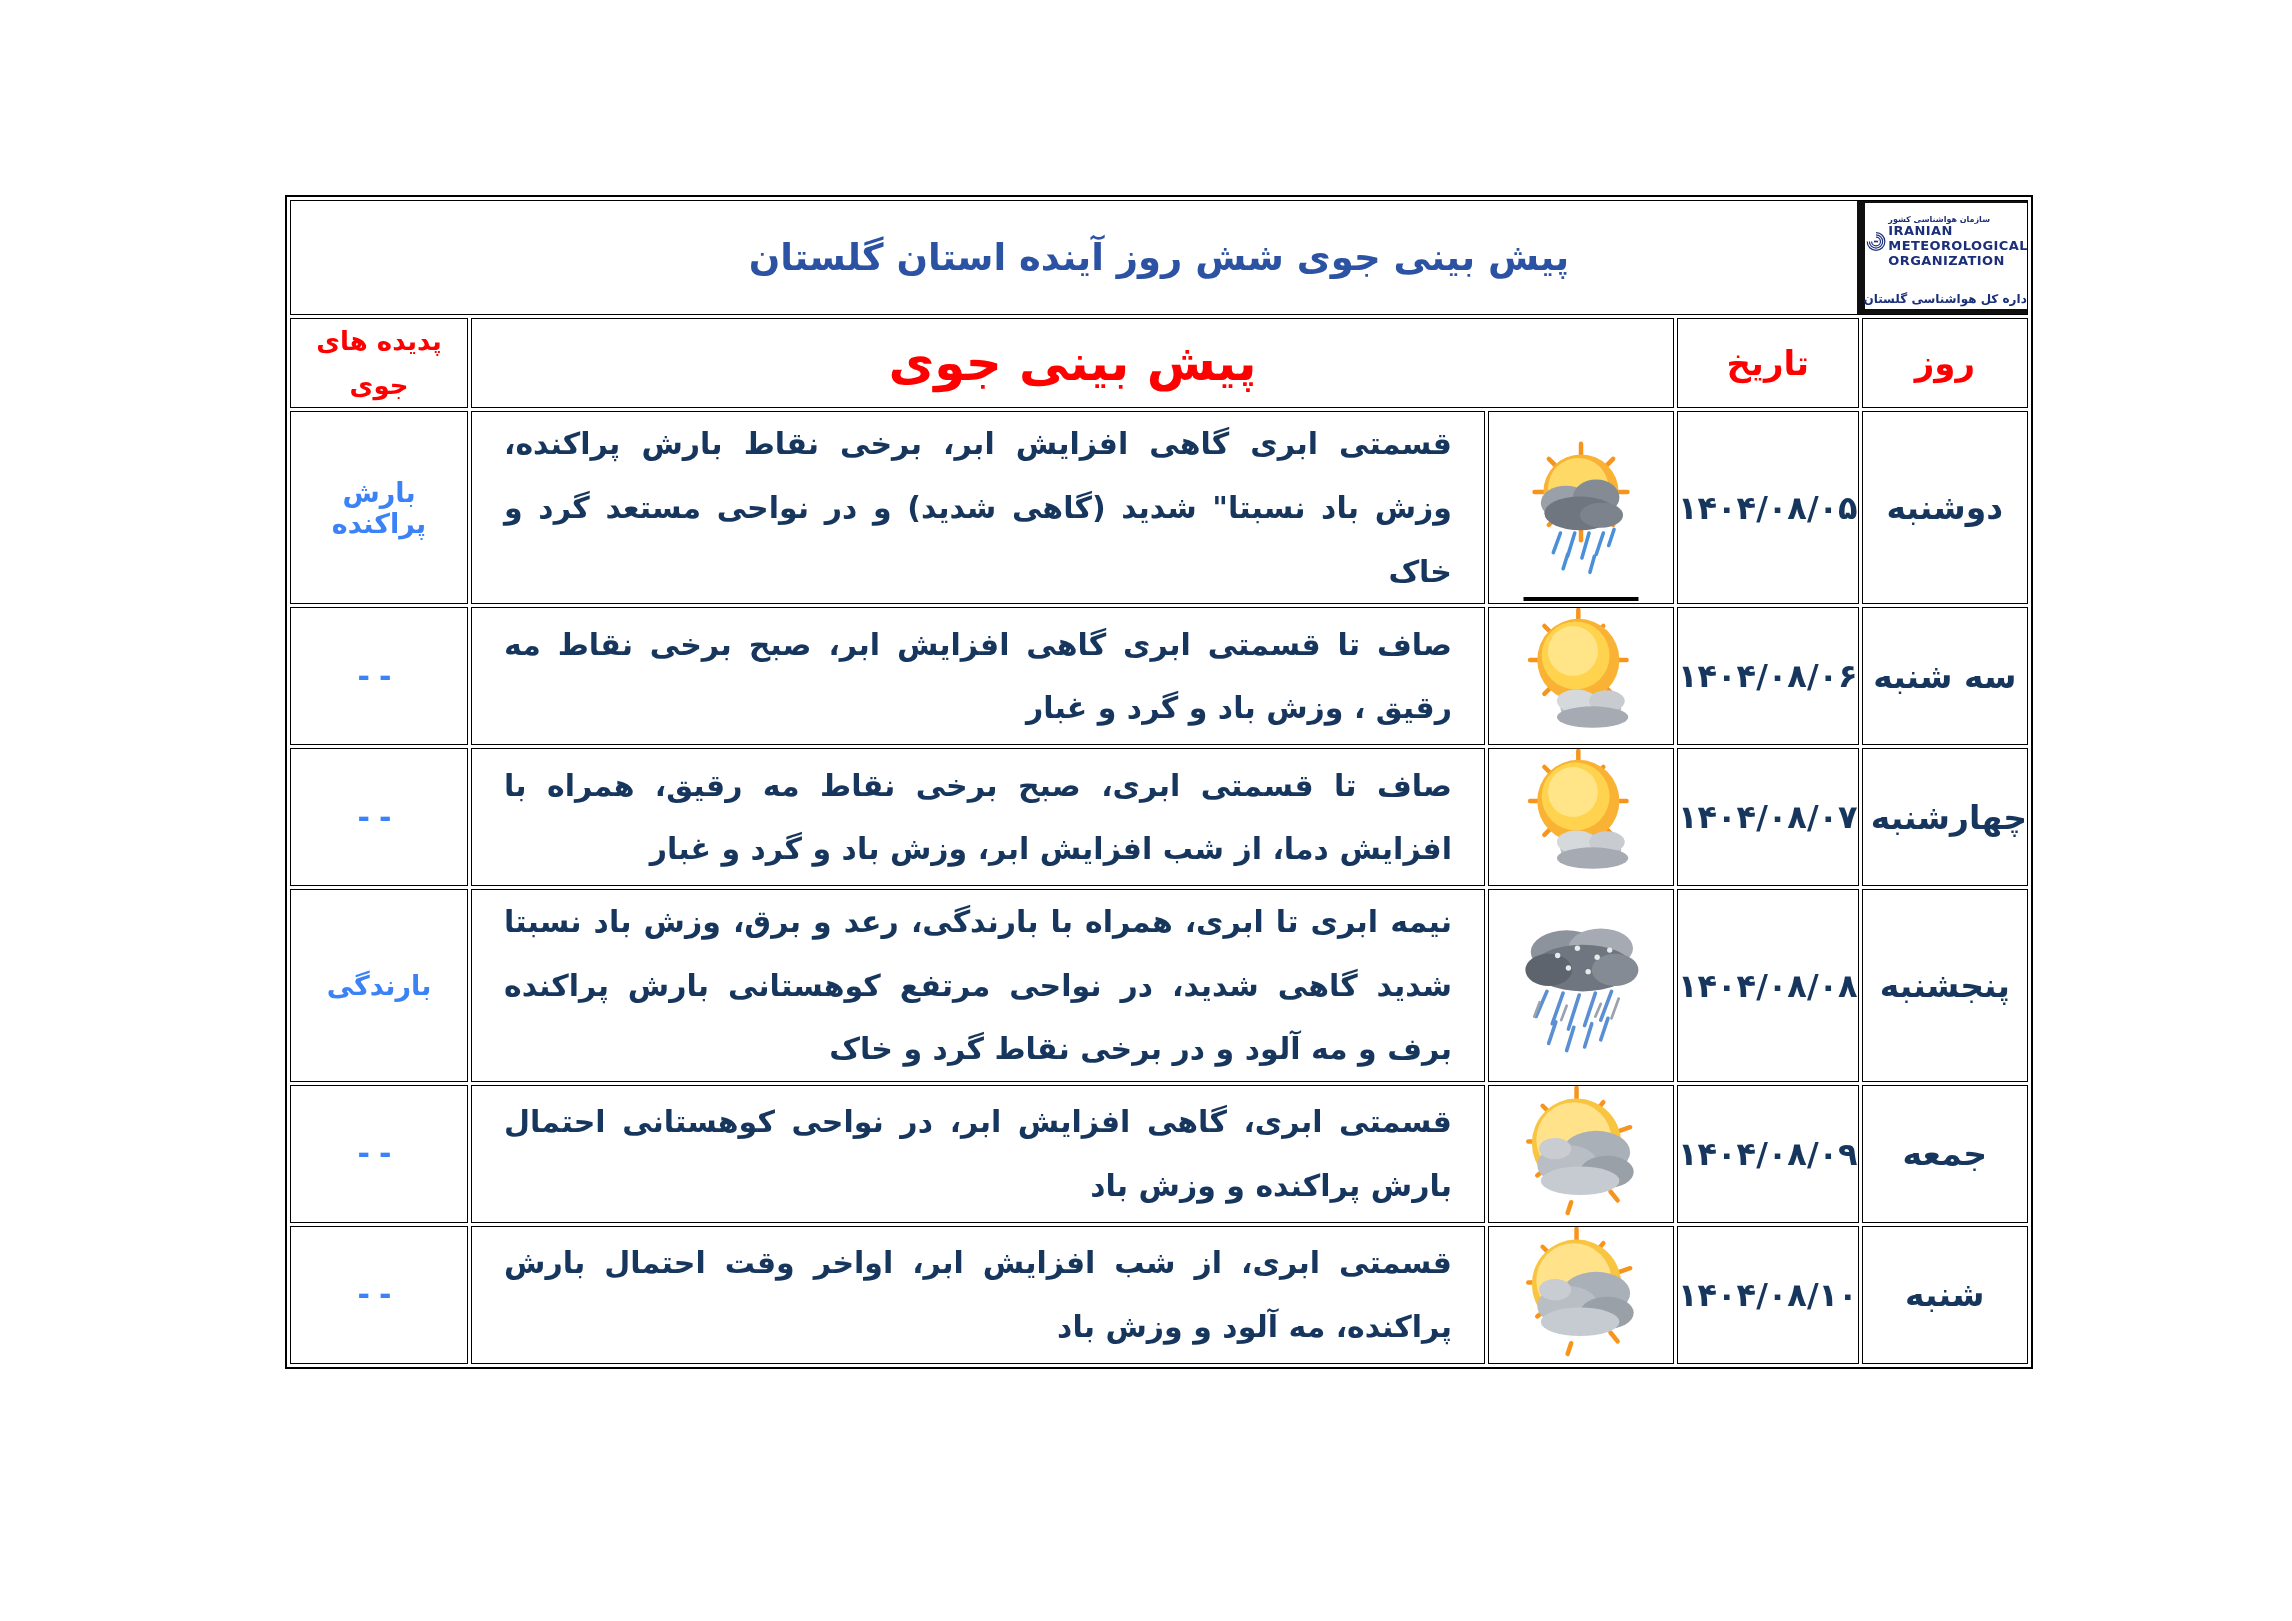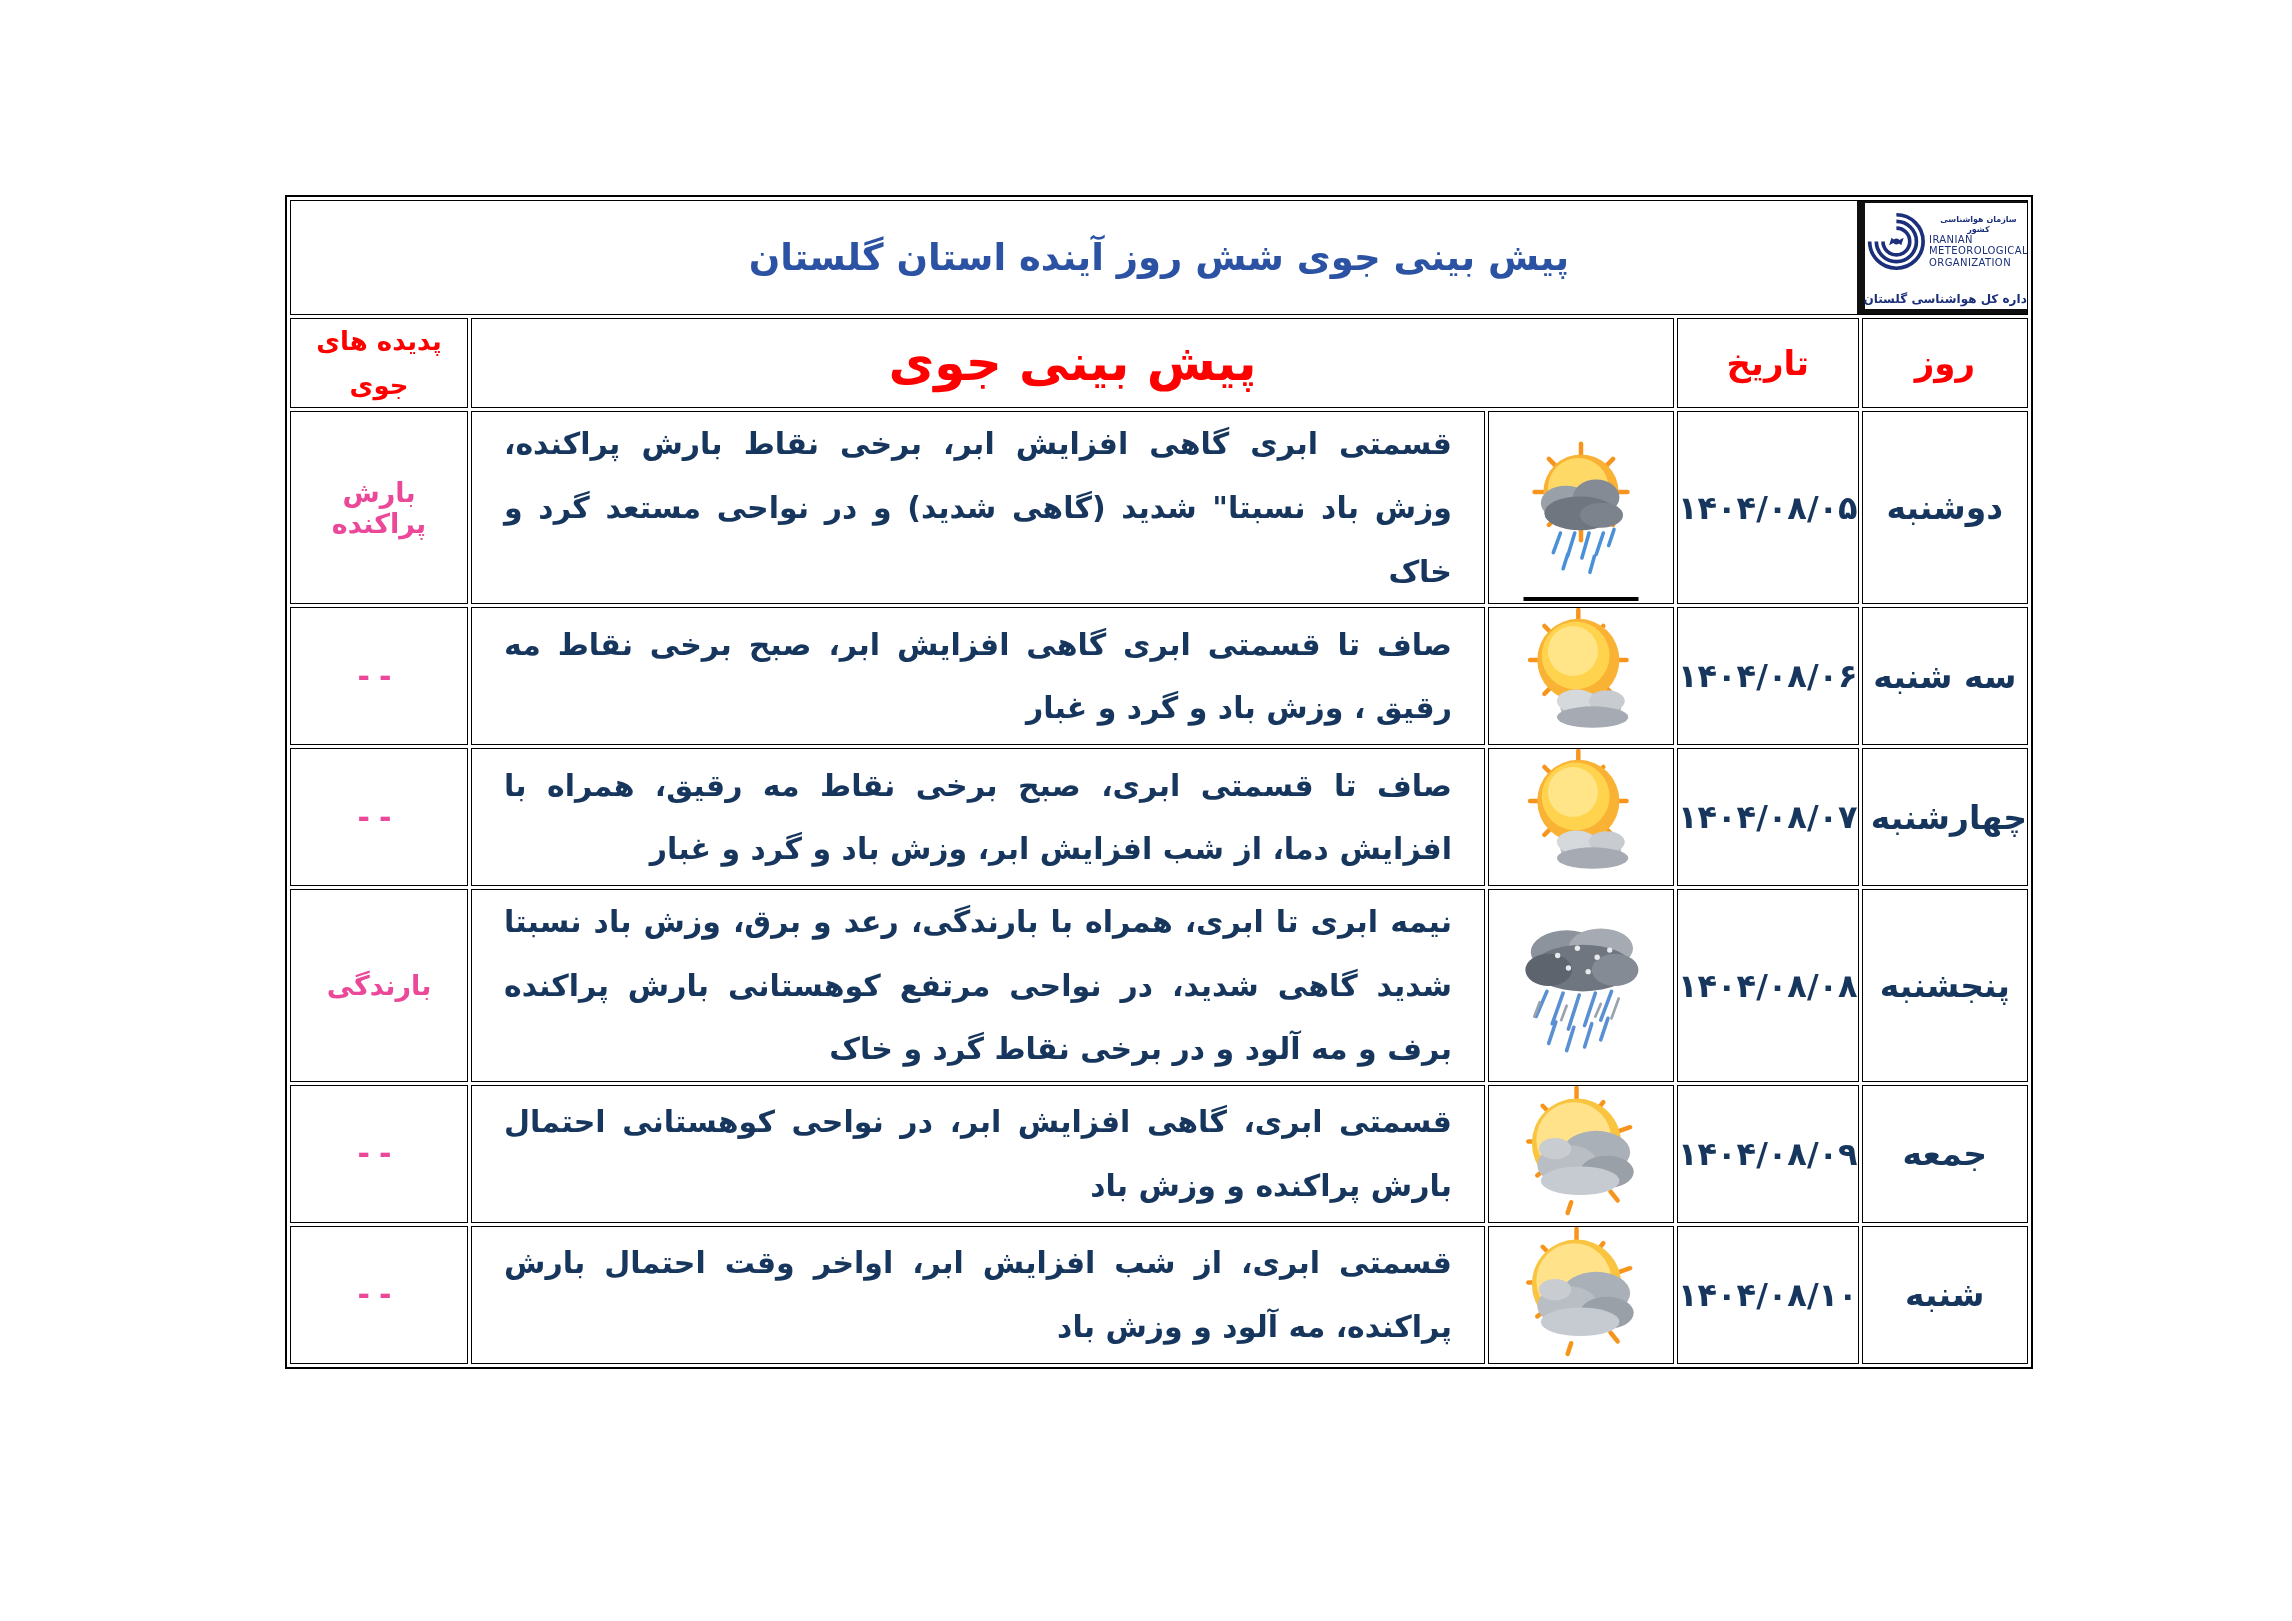--- a/index.html
+++ b/index.html
@@ -30,38 +30,38 @@
   .logo{
     position:absolute;top:-6.3px;right:-10.7px;width:181px;height:122px;
     background:#fff;border:8px solid #101010;box-sizing:border-box;
     box-shadow:5.4px 5.4px 4.5px rgba(0,0,0,.45);
     display:flex;flex-direction:column;align-items:center;justify-content:space-between;
     padding:2.7px 1.8px;
   }
   .logo-top{display:flex;flex-direction:row;align-items:center;justify-content:center;gap:1.8px;width:100%;}
   .logo-txt{display:flex;flex-direction:column;align-items:flex-end;line-height:1.15;}
   .logo-txt .fa{font-size:8px;color:#1b2f7a;font-weight:bold;}
-  .logo-txt .en{font-size:10px;color:#1b2f7a;font-weight:normal;letter-spacing:0.4px;}
+  .logo-txt .en{font-size:13px;color:#1b2f7a;font-weight:bold;letter-spacing:0.4px;}
   .logo-bottom{font-size:12px;color:#1b2f7a;font-weight:bold;white-space:nowrap;direction:rtl;}
 
   
   td.h-cell{height:86px;color:#ff0000;font-weight:bold;}
   .h-day,.h-date{font-size:34px;}
   .h-forecast{font-size:50px;}
   .h-phen{font-size:26px;line-height:1.7;}
 
   
   td.c-day{font-size:33px;font-weight:bold;color:#17365d;}
   td.c-date{font-size:32px;font-weight:bold;color:#17365d;direction:rtl;}
   td.c-forecast{
     font-size:30px;font-weight:bold;color:#17365d;
     text-align:justify;direction:rtl;line-height:2.12;
     padding:0 32px;
   }
-  td.c-phen{font-size:27px;font-weight:bold;color:#ec4899;direction:rtl;}
+  td.c-phen{font-size:27px;font-weight:bold;color:#3b82f6;direction:rtl;}
   td.c-phen .dashes{letter-spacing:9px;font-size:30px;}
   td.c-icon{position:relative;}
   td.c-icon svg{display:block;margin:0 auto;}
   .icon-underline{position:absolute;left:50%;transform:translateX(-50%);bottom:1.8px;width:115px;height:4.5px;background:#000;}
 
   
   .footer-right,.footer-left{
     position:absolute;font-size:37px;font-weight:bold;color:#000;
     direction:rtl;white-space:nowrap;
   }

